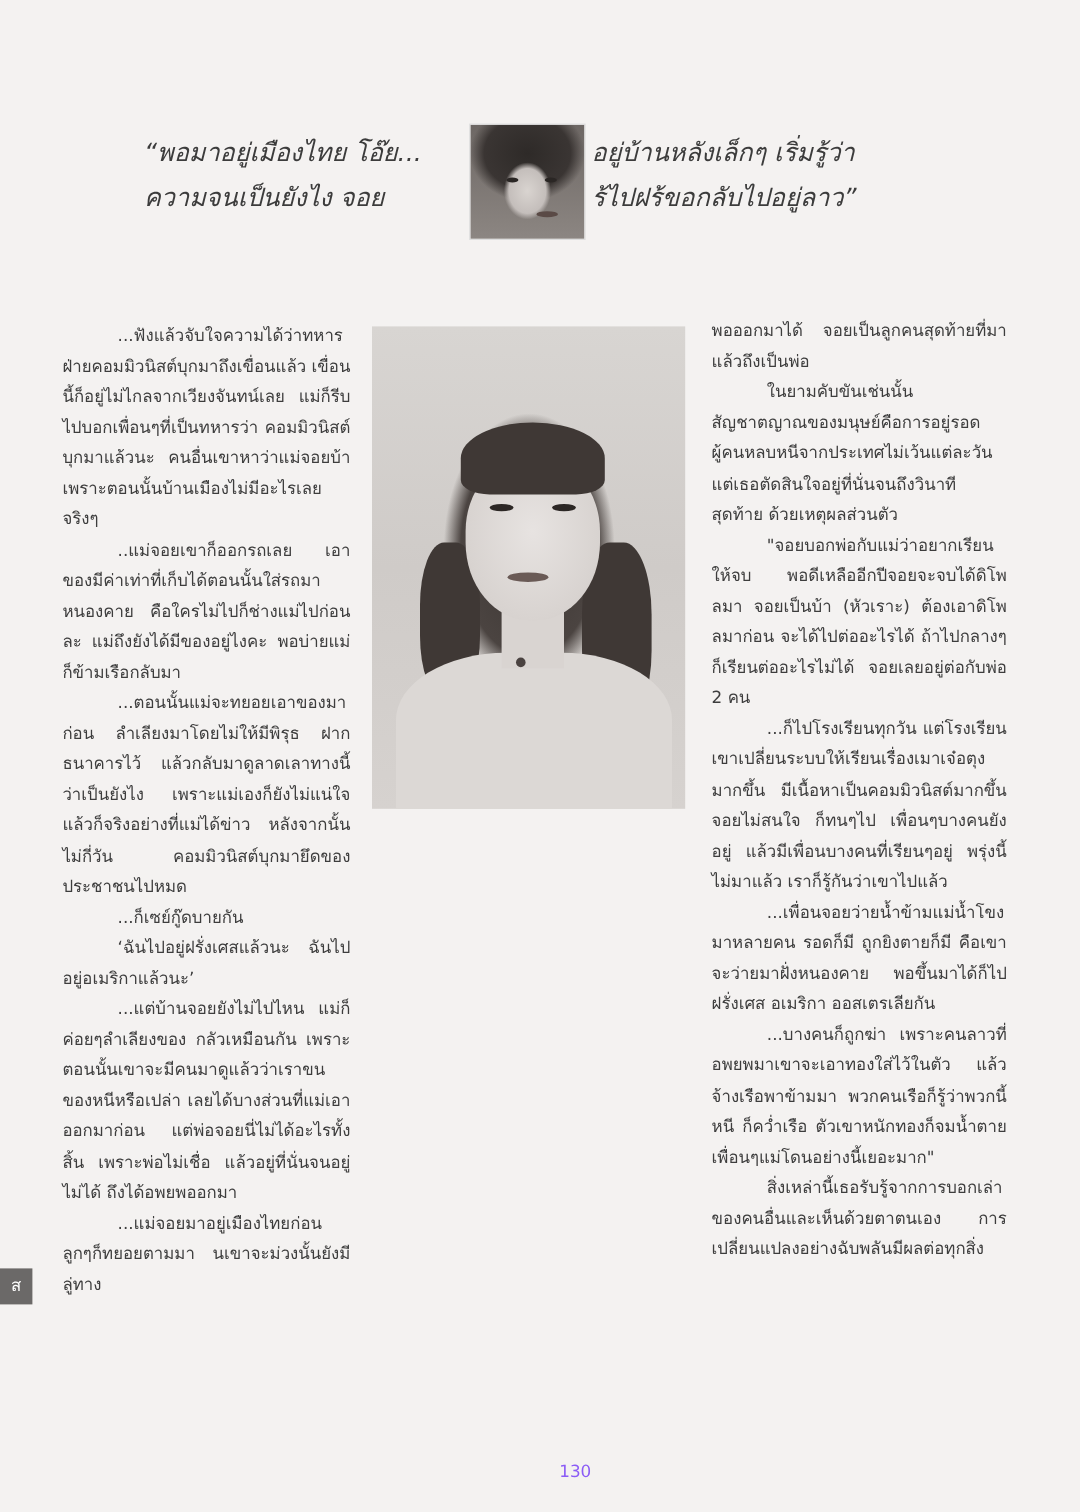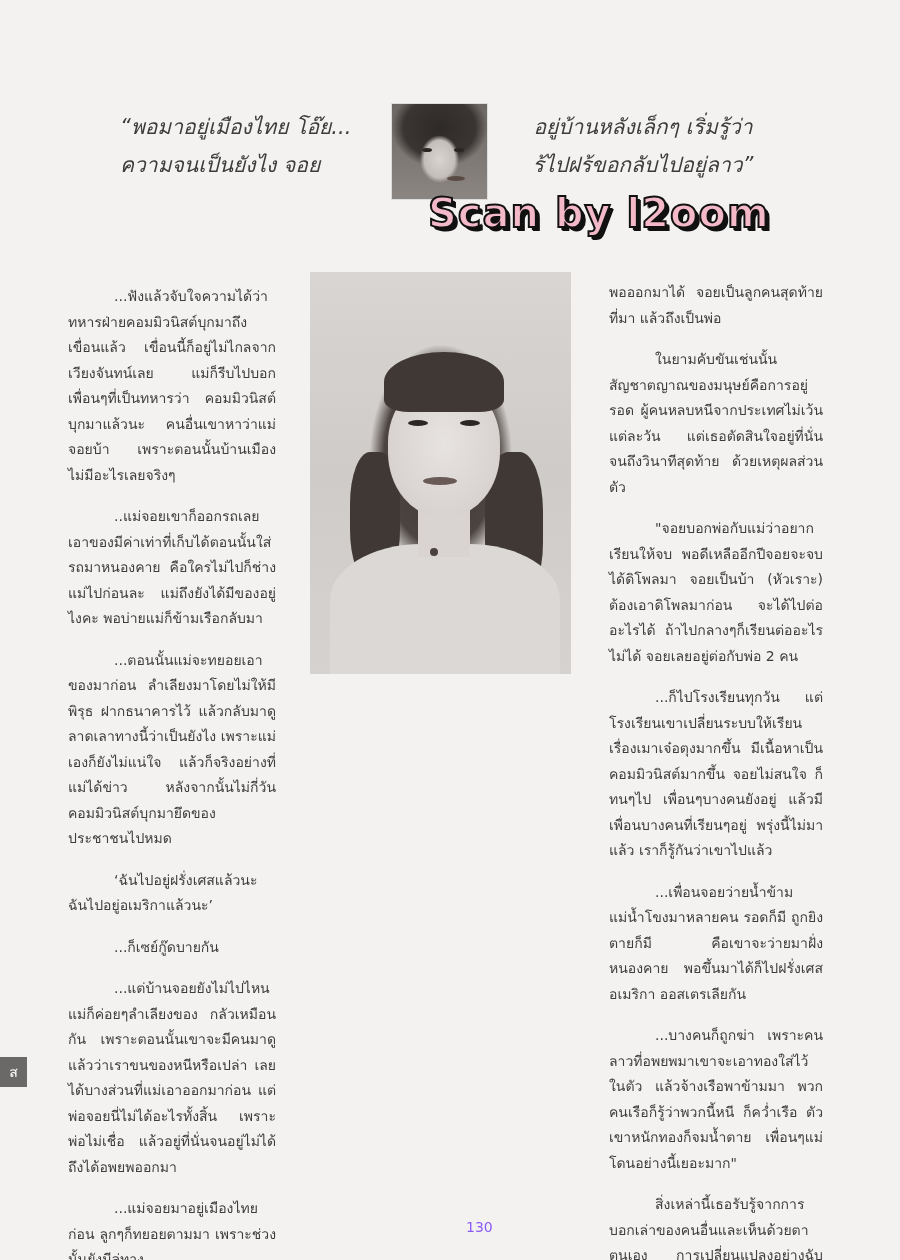--- a/index.html
+++ b/index.html
@@ -12,21 +12,21 @@
   .page { position: absolute; inset: 0; }
 
   
   .pull-quote-left {
     position: absolute; left: 120px; top: 108px; width: 270px;
     text-align: left; font-style: italic; font-size: 21px; line-height: 38px;
     color: #3c3c3c; font-weight: 300;
   }
   .pull-quote-right {
     position: absolute; left: 493px; top: 108px; width: 300px;
-    text-align: center; font-style: italic; font-size: 21px; line-height: 38px;
+    text-align: left; font-style: italic; font-size: 21px; line-height: 38px;
     color: #3c3c3c;
   }
   .quote-line { display: block; white-space: nowrap; }
 
   .thumb-photo {
     position: absolute; left: 391px; top: 103px; width: 95px; height: 95px;
     background:
       radial-gradient(ellipse 28px 34px at 50% 58%, #d9d4d0 0%, #c4bebb 55%, transparent 70%),
       radial-gradient(ellipse 60px 50px at 50% 25%, #2e2a28 0%, #3a3533 60%, transparent 80%),
       linear-gradient(#6d6764, #8c8682);
@@ -45,21 +45,21 @@
     white-space: nowrap;
   }
 
   
   .column {
     position: absolute; font-size: 14px; line-height: 25.5px; color: #3d3d3d;
     text-align: justify;
   }
   .col-left { left: 52px; top: 268px; width: 240px; }
   .col-right { left: 593px; top: 264px; width: 246px; }
-  .para { margin: 16px; text-indent: 46px; }
+  .para { margin: 0; text-indent: 46px; }
   .para.noindent { text-indent: 0; }
 
   
   .main-photo {
     position: absolute; left: 310px; top: 272px; width: 261px; height: 402px;
     background: linear-gradient(180deg, #d8d5d2 0%, #cfcbc8 50%, #d6d2cf 100%);
     overflow: hidden;
   }
   .mp-hair {
     position: absolute; left: 36px; top: 40px; width: 190px; height: 290px;
@@ -108,30 +108,29 @@
     <div class="eye" style="left:30px;"></div>
     <div class="eye" style="left:62px;"></div>
     <div class="mouth"></div>
   </div>
 
   <div class="pull-quote-right">
     <span class="quote-line">อยู่บ้านหลังเล็กๆ  เริ่มรู้ว่า</span>
     <span class="quote-line">ร้ไปฝร้ขอกลับไปอยู่ลาว”</span>
   </div>
 
-  <div class="watermark">Scan by l2oom</div>
 
   <div class="column col-left">
     <p class="para">...ฟังแล้วจับใจความได้ว่าทหารฝ่ายคอมมิวนิสต์บุกมาถึงเขื่อนแล้ว  เขื่อนนี้ก็อยู่ไม่ไกลจากเวียงจันทน์เลย  แม่ก็รีบไปบอกเพื่อนๆที่เป็นทหารว่า  คอมมิวนิสต์บุกมาแล้วนะ  คนอื่นเขาหาว่าแม่จอยบ้า  เพราะตอนนั้นบ้านเมืองไม่มีอะไรเลยจริงๆ</p>
     <p class="para">..แม่จอยเขาก็ออกรถเลย  เอาของมีค่าเท่าที่เก็บได้ตอนนั้นใส่รถมาหนองคาย คือใครไม่ไปก็ช่างแม่ไปก่อนละ  แม่ถึงยังได้มีของอยู่ไงคะ  พอบ่ายแม่ก็ข้ามเรือกลับมา</p>
     <p class="para">...ตอนนั้นแม่จะทยอยเอาของมาก่อน  ลำเลียงมาโดยไม่ให้มีพิรุธ ฝากธนาคารไว้  แล้วกลับมาดูลาดเลาทางนี้ว่าเป็นยังไง  เพราะแม่เองก็ยังไม่แน่ใจ แล้วก็จริงอย่างที่แม่ได้ข่าว  หลังจากนั้นไม่กี่วัน  คอมมิวนิสต์บุกมายึดของประชาชนไปหมด</p>
+    <p class="para">...ก็เซย์กู๊ดบายกัน</p>
     <p class="para">‘ฉันไปอยู่ฝรั่งเศสแล้วนะ  ฉันไปอยู่อเมริกาแล้วนะ’</p>
-    <p class="para">...ก็เซย์กู๊ดบายกัน</p>
     <p class="para">...แต่บ้านจอยยังไม่ไปไหน  แม่ก็ค่อยๆลำเลียงของ  กลัวเหมือนกัน เพราะตอนนั้นเขาจะมีคนมาดูแล้วว่าเราขนของหนีหรือเปล่า  เลยได้บางส่วนที่แม่เอาออกมาก่อน  แต่พ่อจอยนี่ไม่ได้อะไรทั้งสิ้น  เพราะพ่อไม่เชื่อ  แล้วอยู่ที่นั่นจนอยู่ไม่ได้  ถึงได้อพยพออกมา</p>
-    <p class="para">...แม่จอยมาอยู่เมืองไทยก่อน  ลูกๆก็ทยอยตามมา  เพราะช่วงนั้นยังมีลู่ทาง</p>
+    <p class="para">...แม่จอยมาอยู่เมืองไทยก่อน  ลูกๆก็ทยอยตามมา  นเขาจะม่วงนั้นยังมีลู่ทาง</p>
   </div>
 
   <div class="main-photo">
     <div class="mp-hair"></div>
     <div class="mp-hair-side-l"></div>
     <div class="mp-hair-side-r"></div>
     <div class="mp-blouse"></div>
     <div class="mp-neck"></div>
     <div class="mp-face"></div>
     <div class="mp-bangs"></div>

